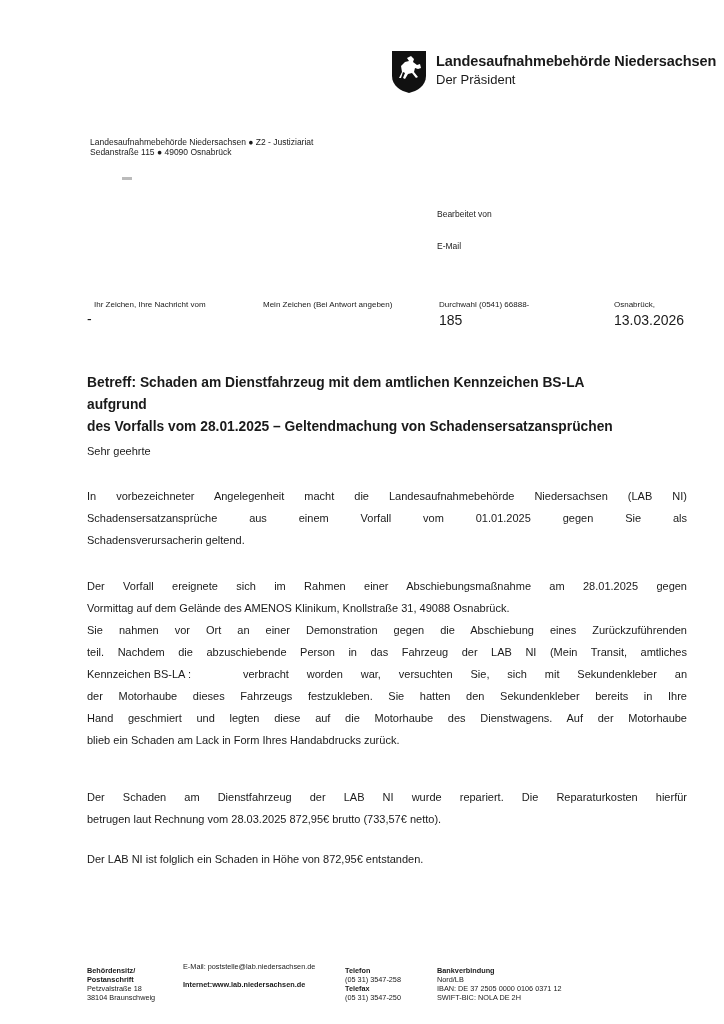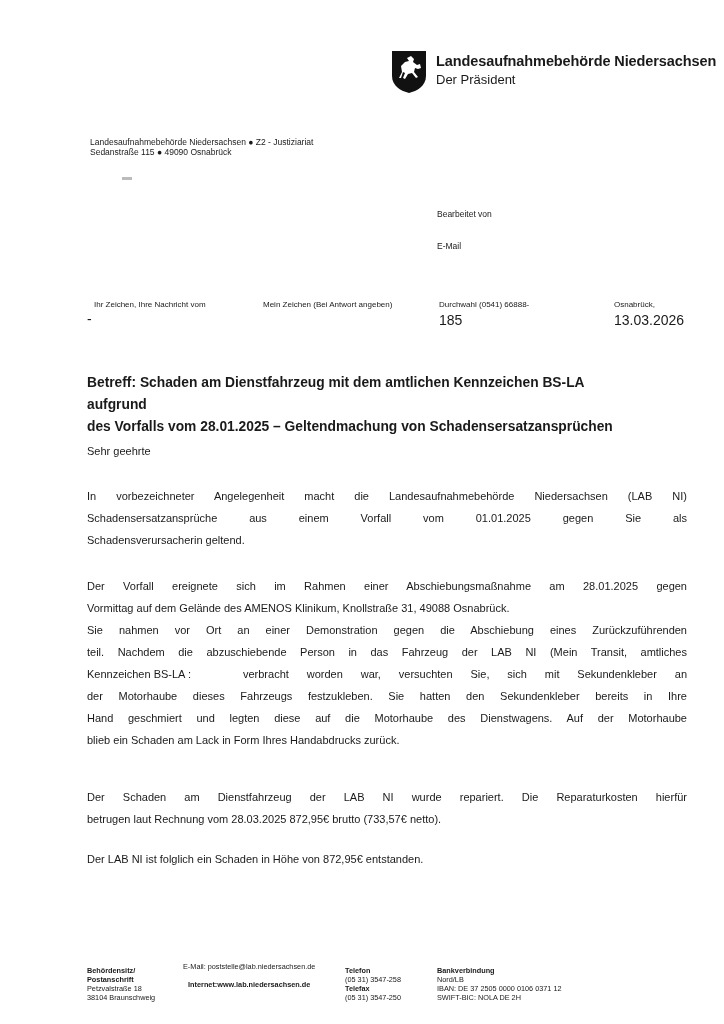--- a/index.html
+++ b/index.html
@@ -83,21 +83,21 @@
 </div>
 
 <div class="abs body-txt" style="left:87px;top:848px;">Der LAB NI ist folglich ein Schaden in Höhe von 872,95€ entstanden.</div>
 
 <div class="abs footer" style="left:87px;top:966px;">
   <div class="b">Behördensitz/</div>
   <div class="b">Postanschrift</div>
   <div>Petzvalstraße 18</div>
   <div>38104 Braunschweig</div>
 </div>
-<div class="abs footer" style="left:183px;top:962px;text-align:center;">
+<div class="abs footer" style="left:183px;top:962px;">
   <div>E-Mail: poststelle@lab.niedersachsen.de</div>
   <div>&nbsp;</div>
   <div class="b">Internet:www.lab.niedersachsen.de</div>
 </div>
 <div class="abs footer" style="left:345px;top:966px;">
   <div class="b">Telefon</div>
   <div>(05 31) 3547-258</div>
   <div class="b">Telefax</div>
   <div>(05 31) 3547-250</div>
 </div>

